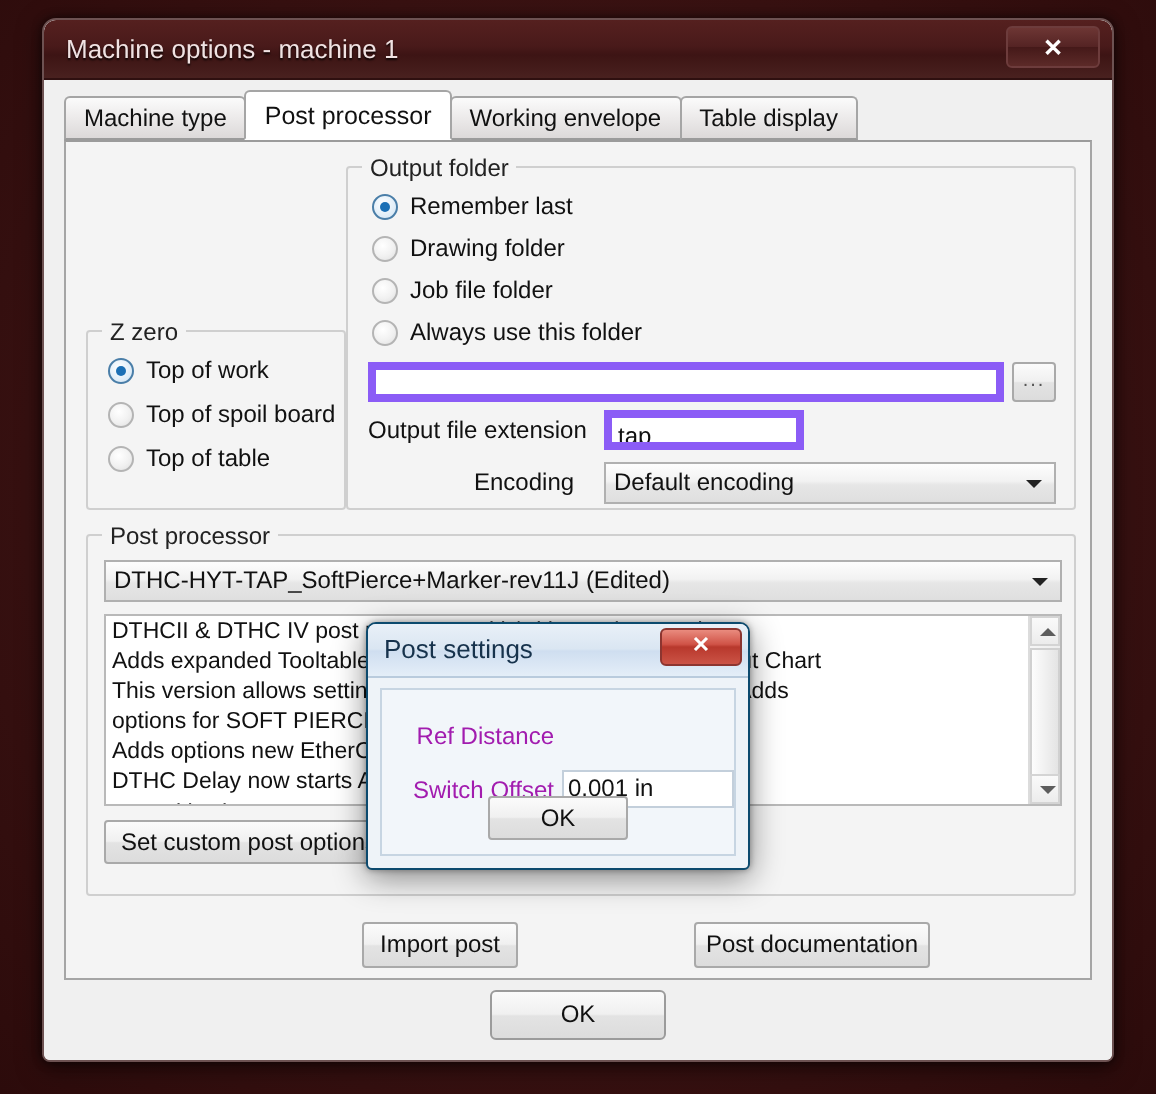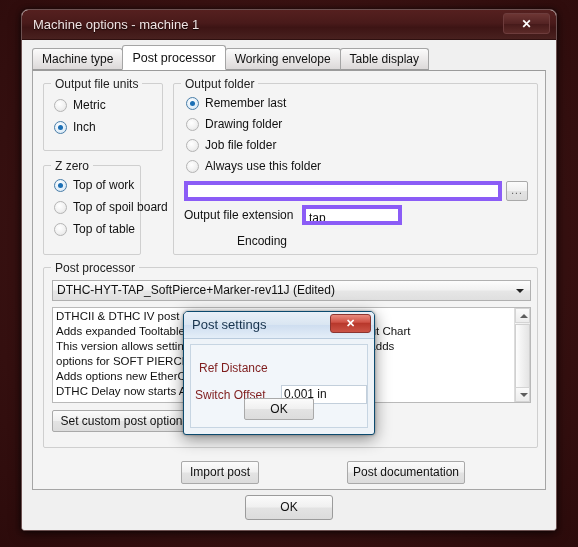--- a/index.html
+++ b/index.html
@@ -333,22 +333,23 @@
   #dlg-body {
     position: absolute;
     left: 6px; top: 32px; right: 6px; bottom: 6px;
     background: #f2f6fa;
     border: 1px solid #c7d5e2;
     box-sizing: border-box;
   }
   .dlg-label {
     position: absolute;
     font-size: 12px;
-    color: #7f1d1d;
-    white-space: nowrap;
+    color: #a21caf;
+    white-space: nowrap;
+    text-align: right;
   }
   .dlg-input {
     position: absolute;
     background: #ffffff;
     border: 1px solid #7fa8c9;
     box-sizing: border-box;
     font-size: 12px;
     line-height: 17px;
     padding: 0 2px;
     color: #111;
@@ -382,33 +383,22 @@
 
     <div id="tabstrip">
       <div class="tab">Machine type</div>
       <div class="tab selected">Post processor</div>
       <div class="tab">Working envelope</div>
       <div class="tab">Table display</div>
     </div>
 
     <div id="tabpage">
 
-      <div class="group" style="left:10px; top:12px; width:120px; height:68px;">
-        <span class="caption">Output file units</span>
-        <div class="radio" style="left:10px; top:14px;">
-          <span class="dot"></span>
-          <span class="lbl">Metric</span>
-        </div>
-        <div class="radio on" style="left:10px; top:36px;">
-          <span class="dot"></span>
-          <span class="lbl">Inch</span>
-        </div>
-      </div>
-
-      <div class="group" style="left:10px; top:94px; width:98px; height:90px;">
+
+      <div class="group" style="left:10px; top:94px; width:130px; height:90px;">
         <span class="caption">Z zero</span>
         <div class="radio on" style="left:10px; top:12px;">
           <span class="dot"></span>
           <span class="lbl">Top of work</span>
         </div>
         <div class="radio" style="left:10px; top:34px;">
           <span class="dot"></span>
           <span class="lbl">Top of spoil board</span>
         </div>
         <div class="radio" style="left:10px; top:56px;">
@@ -437,20 +427,24 @@
           <span class="lbl">Always use this folder</span>
         </div>
 
         <div class="textbox" style="left:10px; top:97px; width:318px; height:20px;"></div>
         <div class="btn small" style="left:332px; top:97px; width:22px; height:20px; line-height:17px;">...</div>
 
         <span class="statictext" style="left:10px; top:124px;">Output file extension</span>
         <div class="textbox" style="left:128px; top:121px; width:100px; height:20px; line-height:19px;">tap</div>
 
         <span class="statictext" style="left:63px; top:150px;">Encoding</span>
+        <div class="combo" style="left:128px; top:147px; width:226px; height:21px;">
+          <span>Default encoding</span>
+          <span class="arrow"></span>
+        </div>
       </div>
 
       <div class="group" style="left:10px; top:196px; width:495px; height:181px;">
         <span class="caption">Post processor</span>
 
         <div class="combo" style="left:8px; top:12px; width:479px; height:21px;">
           <span>DTHC-HYT-TAP_SoftPierce+Marker-rev11J (Edited)</span>
           <span class="arrow"></span>
         </div>
 

